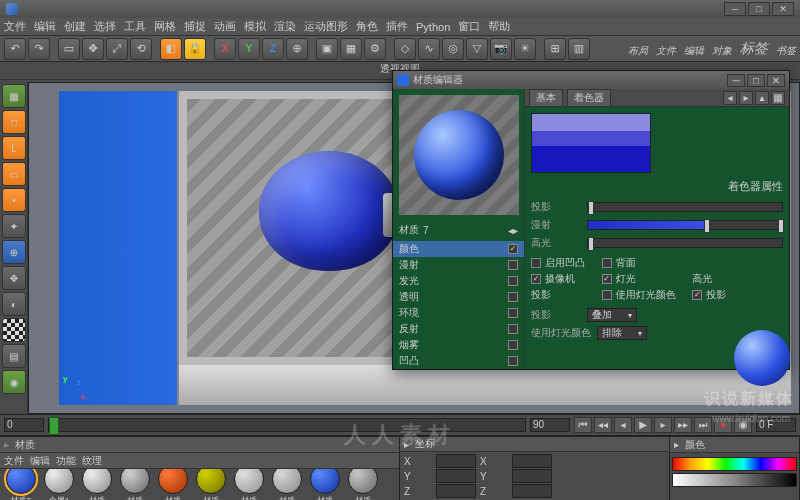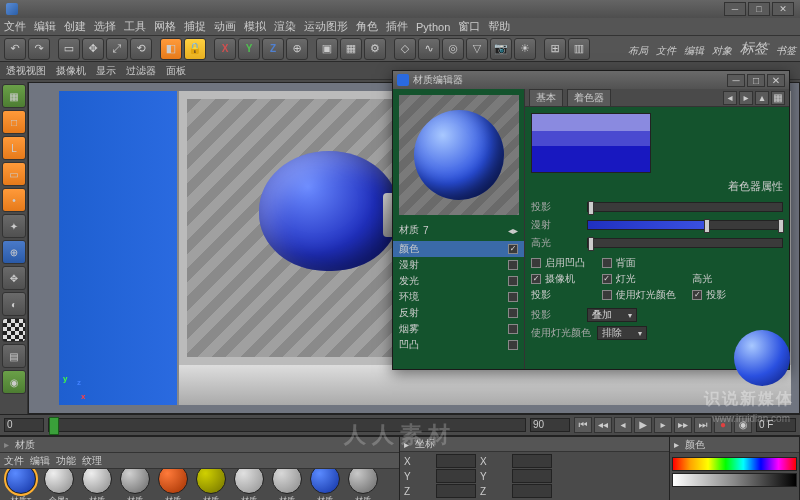--- a/index.html
+++ b/index.html
@@ -15,21 +15,21 @@
 
 .toolbar { height: 26px; background: #555; display: flex; align-items: center; padding: 2px 4px; gap: 2px; border-bottom: 1px solid #2a2a2a; }
 .tool-btn { width: 22px; height: 22px; background: linear-gradient(#6a6a6a,#505050); border: 1px solid #333; border-radius: 3px; display: flex; align-items: center; justify-content: center; font-size: 11px; }
 .tool-btn.orange { background: linear-gradient(#ff9a3a,#e67a1a); }
 .tool-btn.yellow { background: linear-gradient(#ffd040,#e8b020); }
 .tool-sep { width: 4px; }
 .axis-x { color:#d05050; font-weight:bold; }
 .axis-y { color:#50c050; font-weight:bold; }
 .axis-z { color:#5080d0; font-weight:bold; }
 
-.sub-toolbar { height: 18px; background: #4a4a4a; display: flex; align-items: center; padding: 0 6px; gap: 10px; border-bottom: 1px solid #333; }
+.sub-toolbar { height: 18px; background: #4a4a4a; display: flex; align-items: center; padding: 0 6px; gap: 10px; border-bottom: 1px solid #333; flex-direction: column; }
 
 .workspace { position: absolute; top: 82px; left: 0; right: 0; bottom: 86px; display: flex; }
 .left-tools { width: 28px; background: #4a4a4a; display: flex; flex-direction: column; gap: 2px; padding: 2px; border-right: 1px solid #333; }
 .lt-btn { width: 24px; height: 24px; border: 1px solid #333; border-radius: 3px; background: linear-gradient(#6a6a6a,#505050); display:flex; align-items:center; justify-content:center; }
 .lt-btn.green { background: linear-gradient(#6aa048,#4d7d32); }
 .lt-btn.orange { background: linear-gradient(#ff9a3a,#e67a1a); }
 .lt-btn.blue { background: linear-gradient(#4a7ac8,#2a5aa8); }
 .lt-btn.check { background: repeating-conic-gradient(#222 0 25%, #ddd 0 50%) 0 0/8px 8px; }
 
 .viewport { flex: 1; background: #707580; position: relative; border: 1px solid #222; }
@@ -254,20 +254,24 @@
           </div>
           <div class="mat-row">
             <span>漫射</span>
             <span class="cb" style="margin-left: auto;"></span>
           </div>
           <div class="mat-row">
             <span>发光</span>
             <span class="cb" style="margin-left: auto;"></span>
           </div>
           <div class="mat-row">
+            <span>透明</span>
+            <span class="cb" style="margin-left: auto;"></span>
+          </div>
+          <div class="mat-row">
             <span>环境</span>
             <span class="cb" style="margin-left: auto;"></span>
           </div>
           <div class="mat-row">
             <span>反射</span>
             <span class="cb" style="margin-left: auto;"></span>
           </div>
           <div class="mat-row">
             <span>烟雾</span>
             <span class="cb" style="margin-left: auto;"></span>

